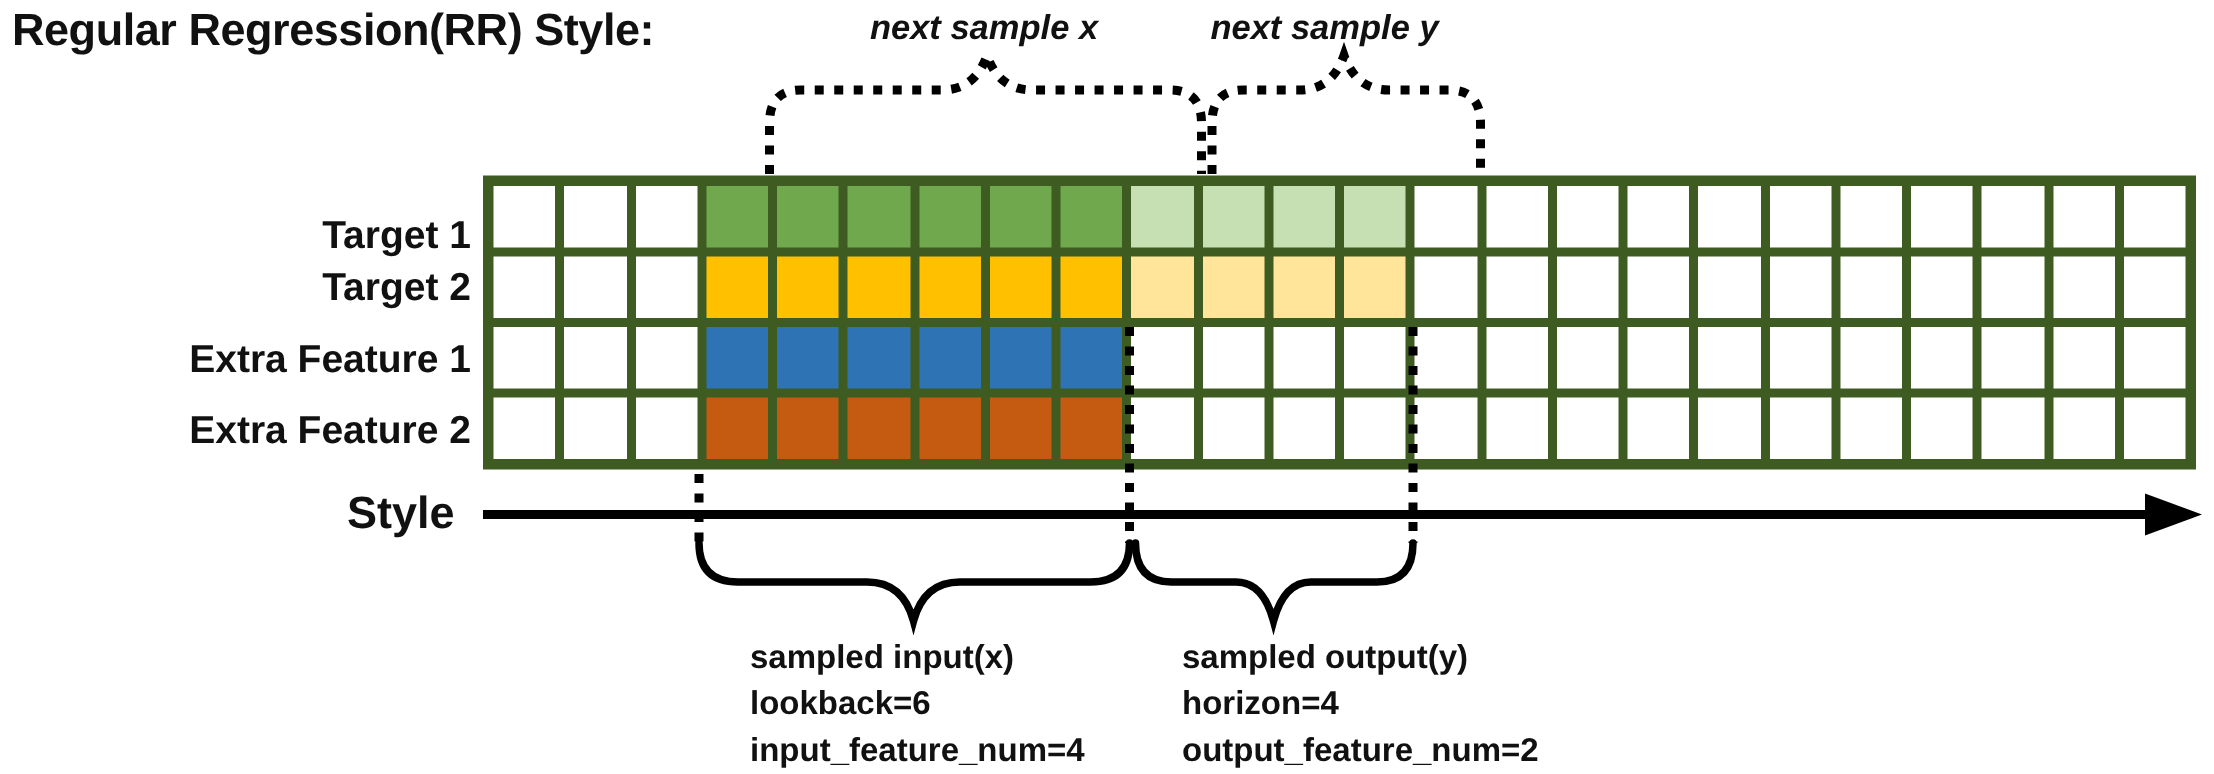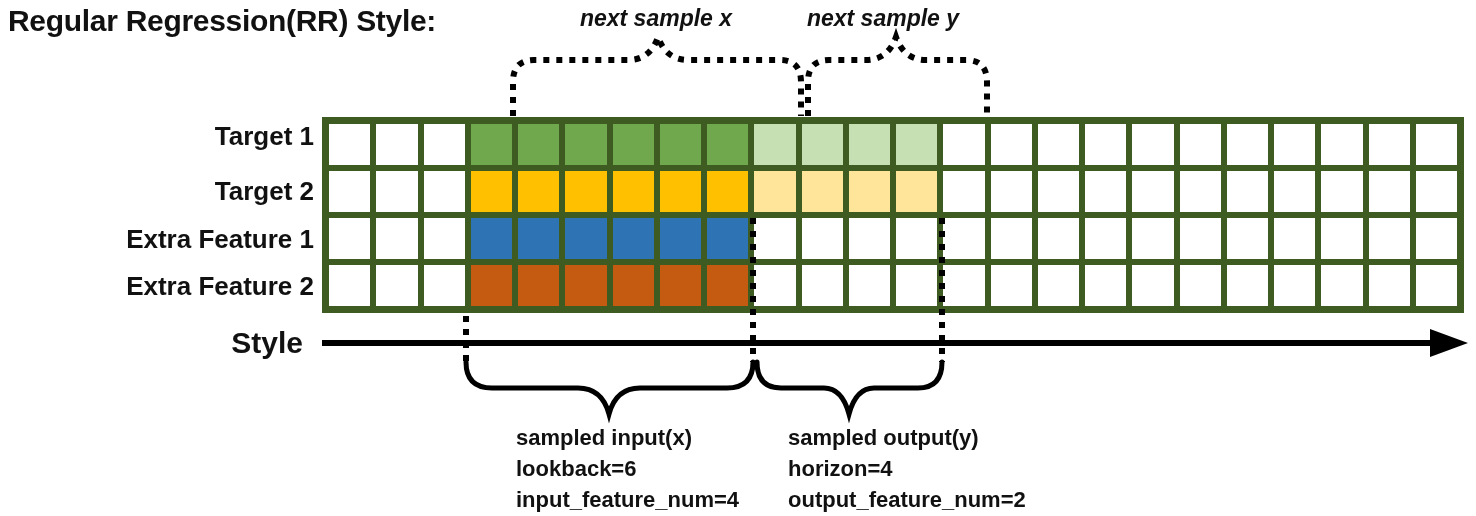--- a/index.html
+++ b/index.html
@@ -21,30 +21,30 @@
     position:absolute;left:322px;top:117px;width:1142px;height:196px;
     box-sizing:border-box;display:grid;
     grid-template-columns:repeat(24,1fr);grid-template-rows:repeat(4,1fr);
     gap:6px;padding:7px;
   }
   .cell{width:100%;height:100%;}
   .row-label{
     position:absolute;right:1162px;width:310px;height:41px;line-height:41px;
     text-align:right;font-size:26px;font-weight:bold;white-space:nowrap;
   }
-  .rl-0{top:116px;text-align:right;} .rl-1{top:171px;} .rl-2{top:219px;} .rl-3{top:266px;}
+  .rl-0{top:136px;text-align:right;} .rl-1{top:171px;} .rl-2{top:219px;} .rl-3{top:266px;}
   .time-label{
     position:absolute;right:1173px;top:326px;font-size:30px;font-weight:bold;
   }
   svg.overlay{position:absolute;left:0;top:0;pointer-events:none;}
   .info-block{
     position:absolute;top:422px;font-size:22px;font-weight:600;line-height:31px;
     white-space:nowrap;
   }
-  .info-input{left:516px;}
+  .info-input{left:500px;}
   .info-output{left:788px;}
 </style>
 </head>
 <body>
 
 <div class="canvas">
 
   <div class="title">Regular Regression(RR) Style:</div>
 
   <div class="next-label next-y">next sample y</div>

